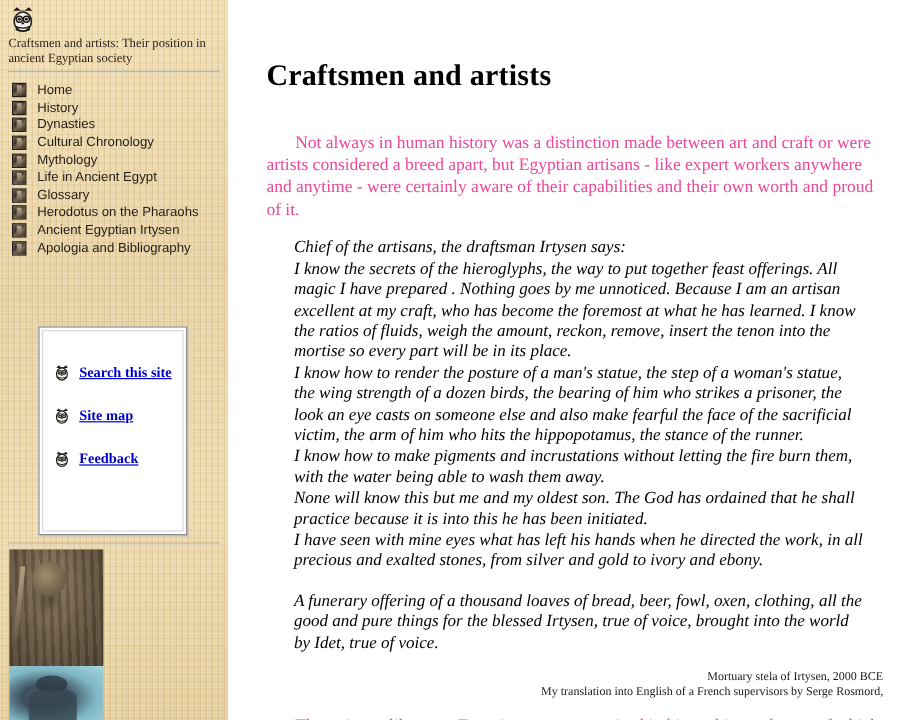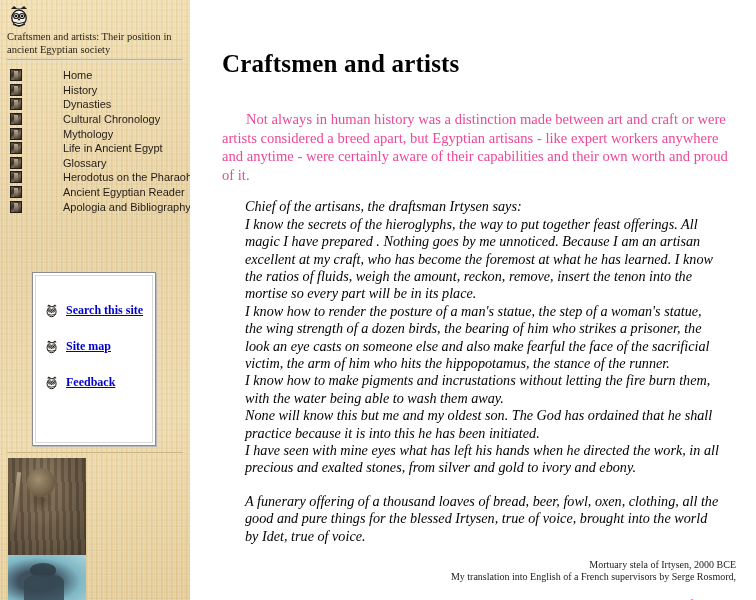--- a/index.html
+++ b/index.html
@@ -70,21 +70,20 @@
     position: absolute;
     left: 10px; top: 68px;
     width: 180px;
   }
   .sb-nav-item {
     display: flex;
     align-items: center;
     height: 14.6px;
     margin-bottom: 0px;
     cursor: pointer;
-    gap: 32px;
   }
   .nav-thumb {
     width: 12px;
     height: 12px;
     flex: 0 0 12px;
     margin-right: 9px;
     background:
       linear-gradient(140deg, #6d5f55 0%, #3a3029 35%, #7c6c57 60%, #2e2722 100%);
     border: 1px solid #221c16;
     box-sizing: border-box;
@@ -312,21 +311,21 @@
       <div class="sb-nav-item">
         <span class="nav-thumb"></span>
         <span class="sb-nav-label">Glossary</span>
       </div>
       <div class="sb-nav-item">
         <span class="nav-thumb"></span>
         <span class="sb-nav-label">Herodotus on the Pharaohs</span>
       </div>
       <div class="sb-nav-item">
         <span class="nav-thumb"></span>
-        <span class="sb-nav-label">Ancient Egyptian Reader</span>
+        <span class="sb-nav-label">Ancient Egyptian Irtysen</span>
       </div>
       <div class="sb-nav-item">
         <span class="nav-thumb"></span>
         <span class="sb-nav-label">Apologia and Bibliography</span>
       </div>
     </div>
 
     <div class="sb-box">
       <div class="sb-box-inner"></div>
 

